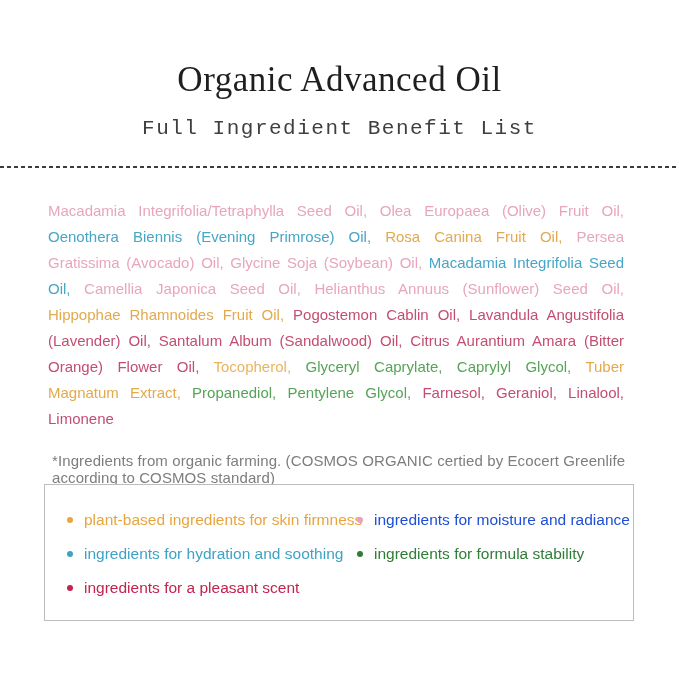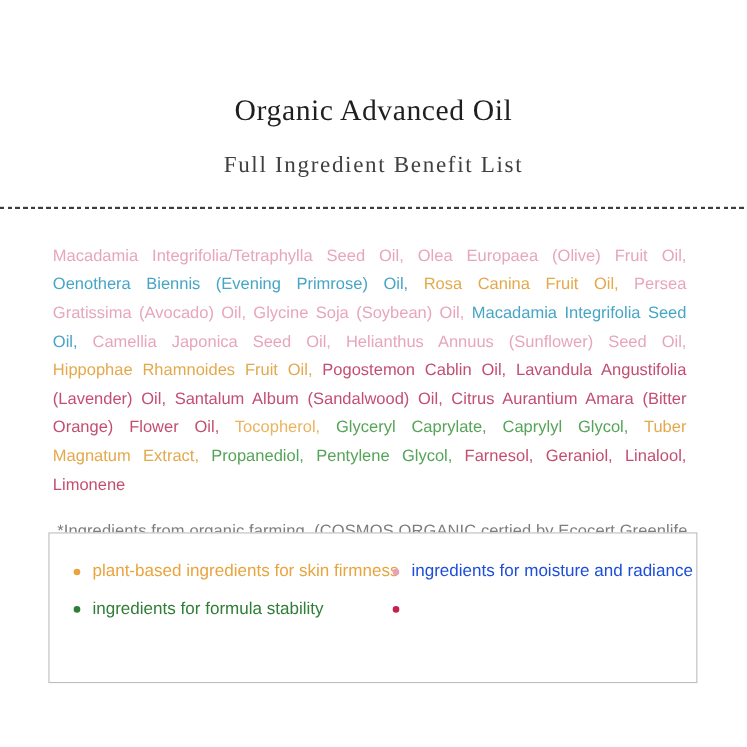--- a/index.html
+++ b/index.html
@@ -5,32 +5,32 @@
   html, body { margin: 0; padding: 0; background: #ffffff; }
   body {
     width: 679px; height: 679px;
     font-family: "Liberation Sans", sans-serif;
     overflow: hidden;
     position: relative;
   }
   .header { text-align: center; }
   .title {
     margin: 0;
-    padding-top: 80px;
+    padding-top: 60px;
     font-family: "Liberation Serif", serif;
     font-weight: 400;
-    font-size: 27px;
+    font-size: 35px;
     line-height: 40px;
     letter-spacing: 0.5px;
     color: #1f1f1f;
   }
   .subtitle {
     margin: 0;
     margin-top: 17px;
-    font-family: Liberation Serif, serif;
+    font-family: Liberation Mono, monospace;
     font-weight: 400;
     font-size: 21px;
     letter-spacing: 1.5px;
     color: #3f3f3f;
   }
   .divider {
     margin-top: 26px;
     height: 2px;
     width: 100%;
     background-image: repeating-linear-gradient(90deg, #3c3c3c 0 4px, transparent 4px 7px);
@@ -96,20 +96,25 @@
   <div class="legend-grid">
       <div class="legend-item">
         <span class="dot" style="background: rgb(233, 164, 62);"></span>
         <span style="color: rgb(233, 164, 62);">plant-based ingredients for skin firmness</span>
       </div>
       <div class="legend-item">
         <span class="dot" style="background: rgb(231, 160, 189);"></span>
         <span style="color: #1d4ed8;">ingredients for moisture and radiance</span>
       </div>
       <div class="legend-item">
+        <span class="dot" style="background: rgb(62, 162, 197);"></span>
+        <span style="color: rgb(62, 162, 197);">ingredients for hydration and soothing</span>
+      </div>
+      <div class="legend-item">
         <span class="dot" style="background: rgb(47, 125, 54);"></span>
         <span style="color: rgb(47, 125, 54);">ingredients for formula stability</span>
       </div>
       <div class="legend-item">
         <span class="dot" style="background: rgb(194, 35, 79);"></span>
+        <span style="color: rgb(194, 35, 79);">ingredients for a pleasant scent</span>
       </div>
     </div>
 </div>
 
 </body></html>

